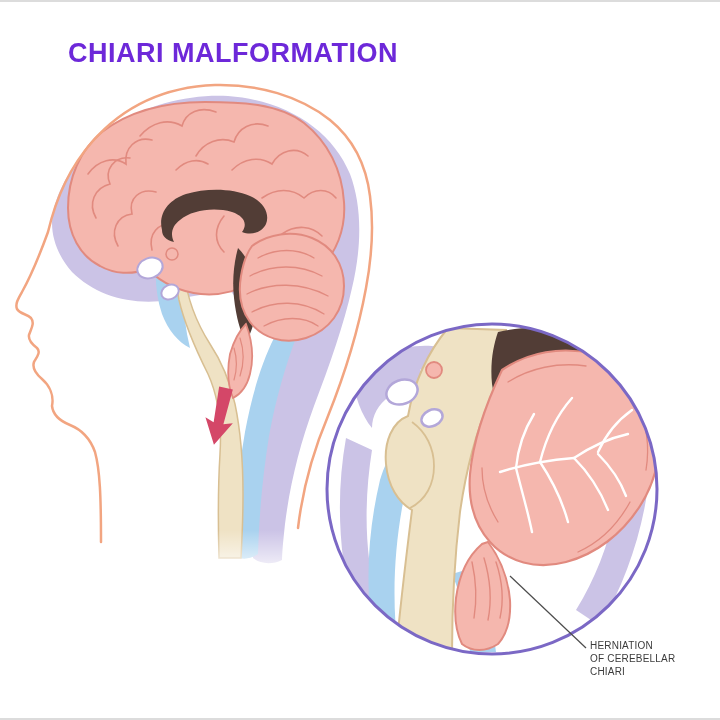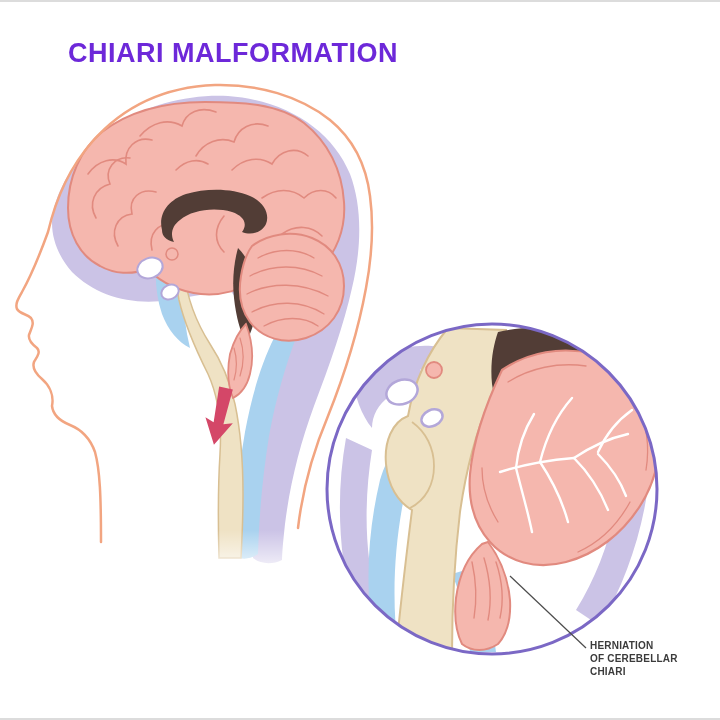--- a/index.html
+++ b/index.html
@@ -9,21 +9,21 @@
     border-top:2px solid #dcdcdc;border-bottom:2px solid #dcdcdc;
     box-sizing:border-box;
   }
   .page-title{
     position:absolute;left:60px;top:28px;margin:8px;
     font-size:27px;font-weight:700;letter-spacing:0.5px;color:#6d28d9;
   }
   .illustration{position:absolute;left:0;top:0;}
   .annotation{
     position:absolute;left:590px;top:637px;
-    font-size:10px;font-weight:700;line-height:1.32;letter-spacing:0.2px;color:#3b3b3b;
+    font-size:10px;font-weight:400;line-height:1.32;letter-spacing:0.2px;color:#3b3b3b;
   }
 </style>
 </head>
 <body>
 
 <div class="stage">
 
   <h1 class="page-title">CHIARI MALFORMATION</h1>
 
   <svg class="illustration" width="720" height="720" viewBox="0 0 720 720" xmlns="http://www.w3.org/2000/svg">

